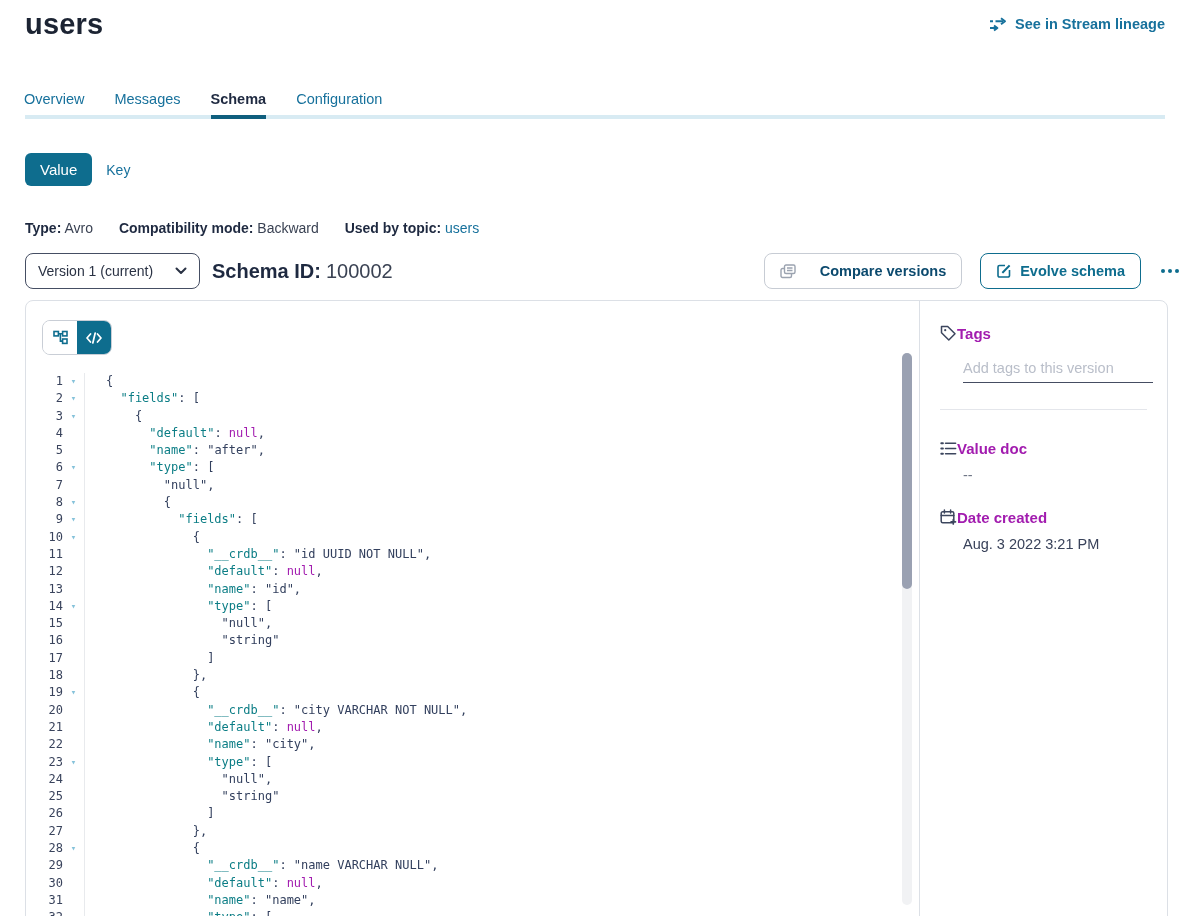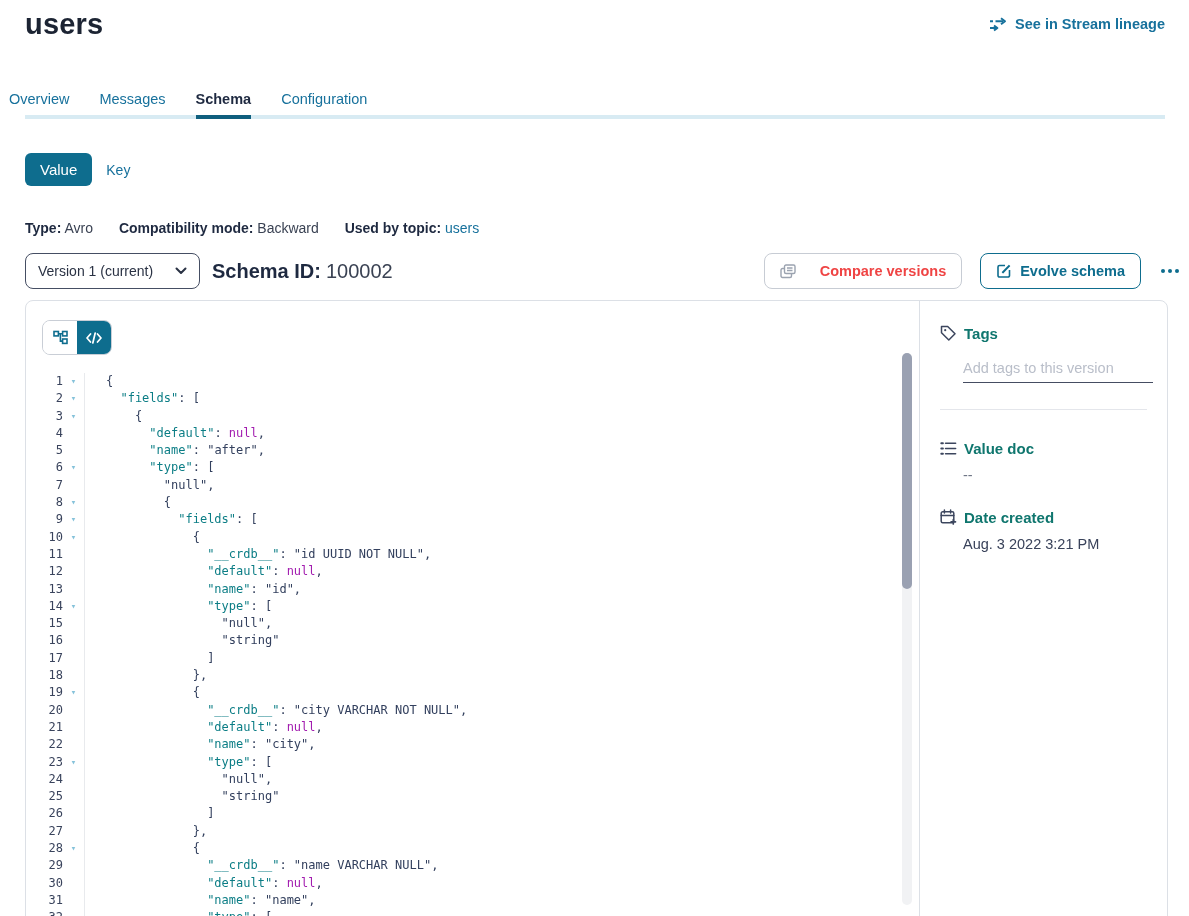--- a/index.html
+++ b/index.html
@@ -6,21 +6,21 @@
   html,body { width:1189px; height:916px; overflow:hidden; background:#fff;
     font-family:"Liberation Sans", sans-serif; color:#1e2940; }
 
   
   .page-title { position:absolute; left:25px; top:8px; font-size:29px; font-weight:800;
     color:#1c2433; letter-spacing:.2px; }
   .lineage-link { position:absolute; right:24px; top:16px; display:flex; align-items:center;
     gap:7px; color:#17719c; font-size:14.5px; font-weight:600; cursor:pointer; }
 
   
-  .tab-bar { position:absolute; left:9px; top:91px; display:flex; gap:30px; }
+  .tab-bar { position:absolute; left:24px; top:91px; display:flex; gap:30px; }
   .tab { font-size:14.5px; color:#17719c; cursor:pointer; position:relative; height:28px; }
   .tab.active { color:#1e2940; font-weight:700; }
   .tab.active::after { content:""; position:absolute; left:0; right:0; top:24px; height:4px;
     background:#0f5f7e; z-index:2; }
   .tab-track { position:absolute; left:25px; top:115px; width:1140px; height:4px;
     background:#d8ebf3; }
 
   
   .vk-row { position:absolute; left:25px; top:153px; display:flex; align-items:center; }
   .value-btn { height:33px; padding:0 15px; background:#0e6d8e; color:#fff; font-size:15px;
@@ -38,21 +38,21 @@
   .version-row { position:absolute; left:25px; top:253px; right:8px; height:36px; }
   .version-select { position:absolute; left:0; top:0; width:175px; height:36px;
     border:1px solid #454e63; border-radius:8px; display:flex; align-items:center;
     justify-content:space-between; padding:0 12px; font-size:14px; color:#2a3244;
     cursor:pointer; background:#fff; }
   .schema-id { position:absolute; left:187px; top:0; line-height:36px; font-size:20px;
     color:#3a4253; }
   .schema-id b { color:#1e2940; font-weight:700; margin-right:5px; }
   .vr-actions { position:absolute; right:0; top:0; display:flex; align-items:center; gap:18px; }
   .btn-compare { height:36px; padding:0 15px; display:flex; align-items:center; gap:24px;
-    background:#fff; border:1px solid #c7ccd4; border-radius:8px; color:#ef4444;
+    background:#fff; border:1px solid #c7ccd4; border-radius:8px; color:#0c4a6e;
     font-size:14.5px; font-weight:600; cursor:default; }
   .btn-evolve { height:36px; padding:0 15px; display:flex; align-items:center; gap:8px;
     background:#fff; border:1px solid #0e6d8e; border-radius:8px; color:#0e6d8e;
     font-size:14.5px; font-weight:700; cursor:pointer; }
   .btn-more { display:flex; gap:3px; align-items:center; background:none; border:none;
     padding:6px 2px; cursor:pointer; }
   .btn-more i { width:4px; height:4px; border-radius:50%; background:#0e6d8e; display:block; }
 
   
   .main-panel { position:absolute; left:25px; top:300px; width:1143px; height:650px;
@@ -84,22 +84,22 @@
   .tk-p { color:#33405e; }
 
   
   .ed-track { position:absolute; left:876px; top:52px; width:10px; height:552px;
     border-radius:5px; background:#f1f2f4; }
   .ed-thumb { width:10px; height:236px; border-radius:5px; background:#9aa1b2; }
 
   
   .side-panel { position:absolute; left:894px; top:0; right:0; bottom:0;
     padding:24px 20px 0 20px; }
-  .sb-head { display:flex; align-items:center; gap:7px; font-size:15px; font-weight:700;
-    color:#0f766e; }
+  .sb-head { display:flex; align-items:center; font-size:15px; font-weight:700;
+    color:#a21caf; }
   .sb-head svg { flex:none; }
   .tags-input { display:block; margin:16px 0 0 23px; width:190px; border:none;
     border-bottom:1px solid #454d62; font-size:14.5px; padding:2px 0 6px 0; color:#2a3244;
     outline:none; font-family:"Liberation Sans", sans-serif; }
   .tags-input::placeholder { color:#b9bec9; }
   .sb-divider { border:none; border-top:1px solid #e4e6eb; margin:26px 0 0 0; }
   .sb-val { margin:10px 0 0 23px; font-size:14.5px; }
   .val-dim { color:#707787; }
   .val-dark { color:#39425a; }
   .sec-doc { margin-top:30px; }

